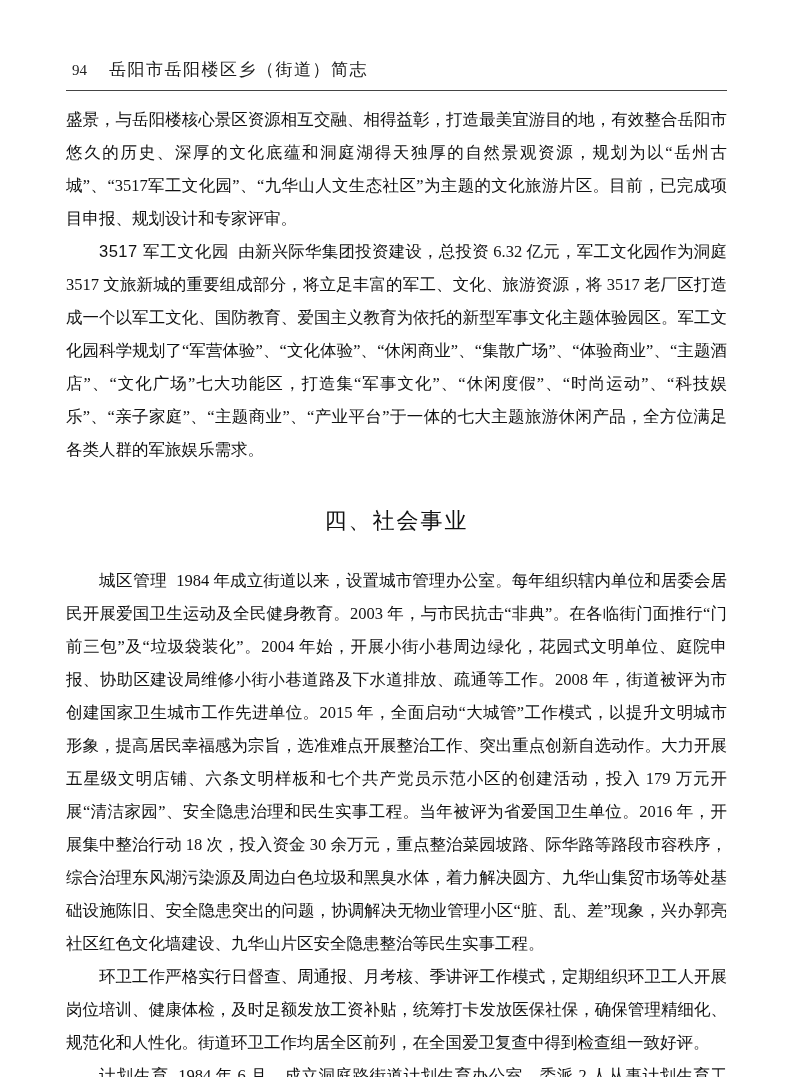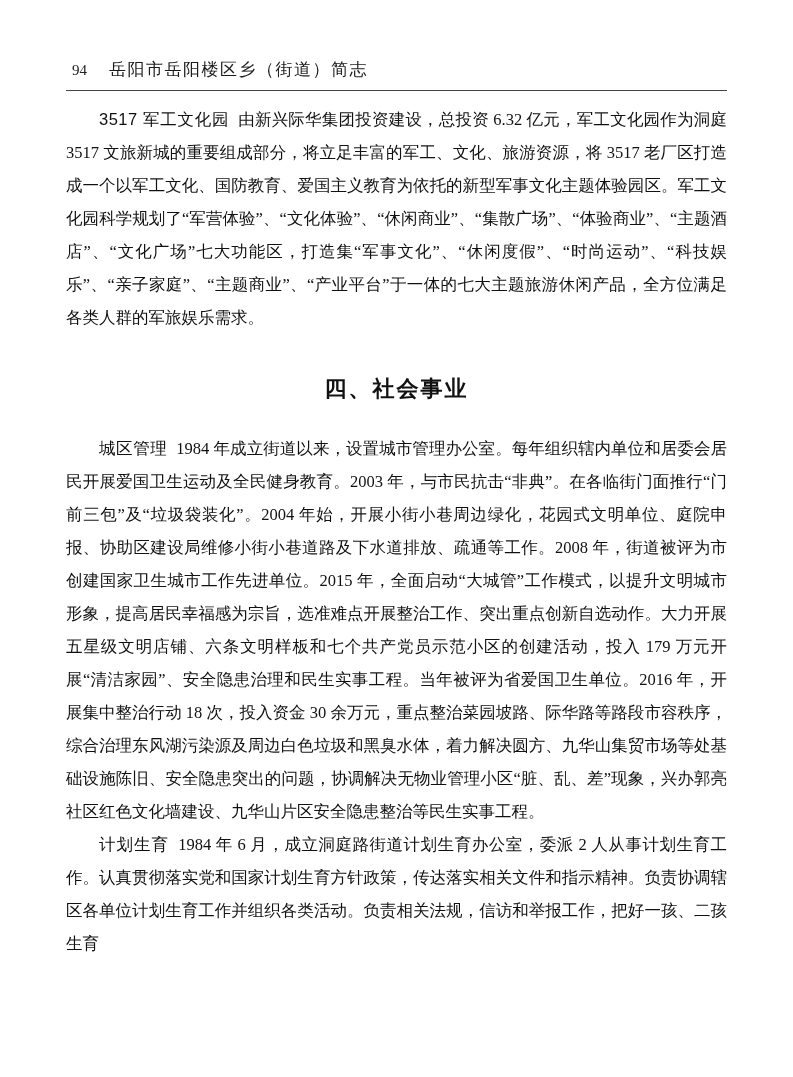--- a/index.html
+++ b/index.html
@@ -59,50 +59,52 @@
   p.noindent { text-indent: 0; }
   .lead {
     font-family: "Liberation Sans", "DejaVu Sans", sans-serif;
     font-weight: normal;
     margin-right: 0.55em;
     letter-spacing: 0.5px;
   }
   h2.section {
     font-family: "Liberation Sans", "DejaVu Sans", sans-serif;
     font-size: 22px;
-    font-weight: bold;
+    font-weight: normal;
     text-align: center;
     letter-spacing: 2px;
     margin: 38px 0 27px 0;
     color: #111;
   }
 </style>
 </head>
 <body>
 
 <div class="page">
 
   <div class="header">
     <span class="pagenum">94</span>
     <span class="booktitle">岳阳市岳阳楼区乡（街道）简志</span>
   </div>
   <div class="rule"></div>
 
   <div class="bodytext">
 
+    <p class="noindent">盛景，与岳阳楼核心景区资源相互交融、相得益彰，打造最美宜游目的地，有效整合岳阳市悠久的历史、深厚的文化底蕴和洞庭湖得天独厚的自然景观资源，规划为以“岳州古城”、“3517军工文化园”、“九华山人文生态社区”为主题的文化旅游片区。目前，已完成项目申报、规划设计和专家评审。</p>
 
     <p class="indent">
       <b class="lead">3517 军工文化园</b><span>由新兴际华集团投资建设，总投资 6.32 亿元，军工文化园作为洞庭 3517 文旅新城的重要组成部分，将立足丰富的军工、文化、旅游资源，将 3517 老厂区打造成一个以军工文化、国防教育、爱国主义教育为依托的新型军事文化主题体验园区。军工文化园科学规划了“军营体验”、“文化体验”、“休闲商业”、“集散广场”、“体验商业”、“主题酒店”、“文化广场”七大功能区，打造集“军事文化”、“休闲度假”、“时尚运动”、“科技娱乐”、“亲子家庭”、“主题商业”、“产业平台”于一体的七大主题旅游休闲产品，全方位满足各类人群的军旅娱乐需求。</span>
     </p>
 
     <h2 class="section">四、社会事业</h2>
 
     <p class="indent">
       <b class="lead">城区管理</b><span>1984 年成立街道以来，设置城市管理办公室。每年组织辖内单位和居委会居民开展爱国卫生运动及全民健身教育。2003 年，与市民抗击“非典”。在各临街门面推行“门前三包”及“垃圾袋装化”。2004 年始，开展小街小巷周边绿化，花园式文明单位、庭院申报、协助区建设局维修小街小巷道路及下水道排放、疏通等工作。2008 年，街道被评为市创建国家卫生城市工作先进单位。2015 年，全面启动“大城管”工作模式，以提升文明城市形象，提高居民幸福感为宗旨，选准难点开展整治工作、突出重点创新自选动作。大力开展五星级文明店铺、六条文明样板和七个共产党员示范小区的创建活动，投入 179 万元开展“清洁家园”、安全隐患治理和民生实事工程。当年被评为省爱国卫生单位。2016 年，开展集中整治行动 18 次，投入资金 30 余万元，重点整治菜园坡路、际华路等路段市容秩序，综合治理东风湖污染源及周边白色垃圾和黑臭水体，着力解决圆方、九华山集贸市场等处基础设施陈旧、安全隐患突出的问题，协调解决无物业管理小区“脏、乱、差”现象，兴办郭亮社区红色文化墙建设、九华山片区安全隐患整治等民生实事工程。</span>
     </p>
 
+    <p class="indent">环卫工作严格实行日督查、周通报、月考核、季讲评工作模式，定期组织环卫工人开展岗位培训、健康体检，及时足额发放工资补贴，统筹打卡发放医保社保，确保管理精细化、规范化和人性化。街道环卫工作均居全区前列，在全国爱卫复查中得到检查组一致好评。</p>
 
     <p class="indent">
       <b class="lead">计划生育</b><span>1984 年 6 月，成立洞庭路街道计划生育办公室，委派 2 人从事计划生育工作。认真贯彻落实党和国家计划生育方针政策，传达落实相关文件和指示精神。负责协调辖区各单位计划生育工作并组织各类活动。负责相关法规，信访和举报工作，把好一孩、二孩生育</span>
     </p>
 
   </div>
 </div>
 
 </body></html>

